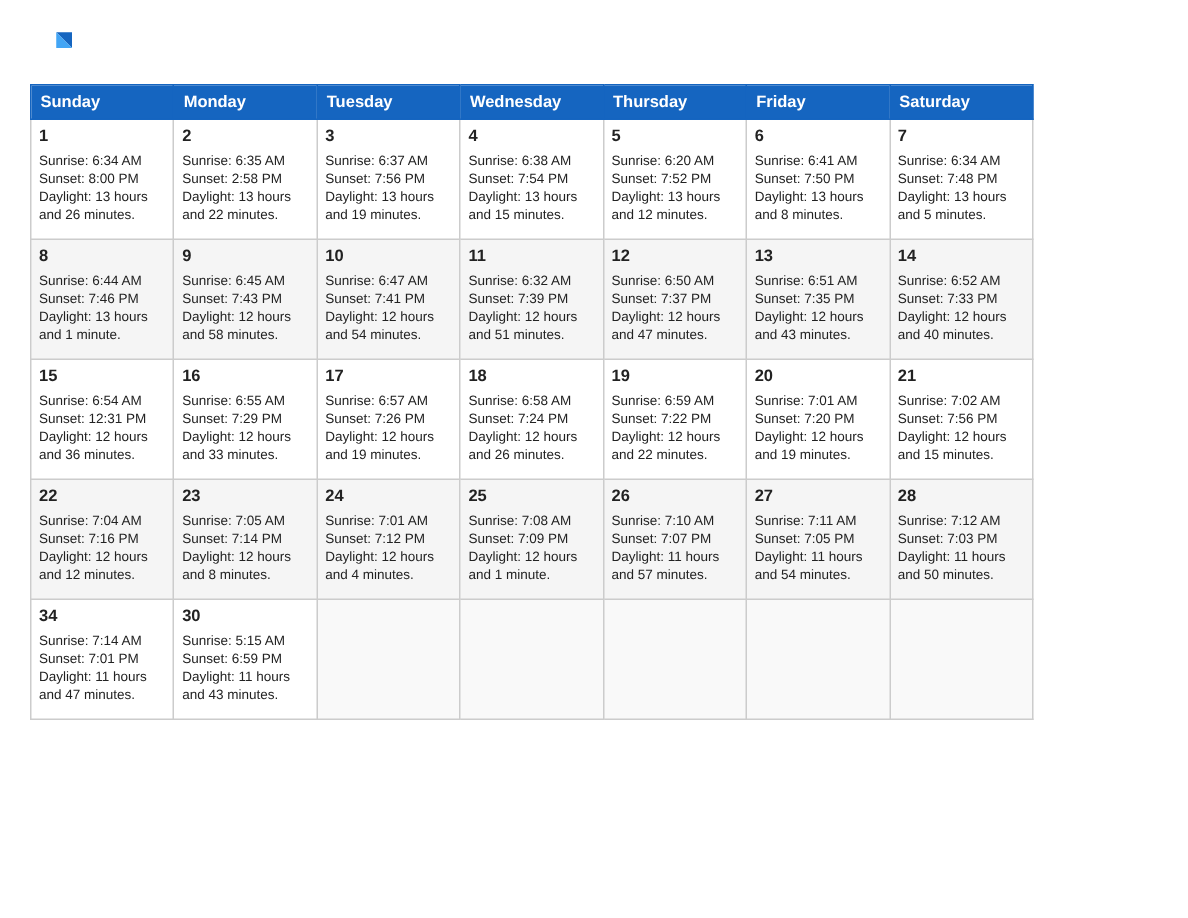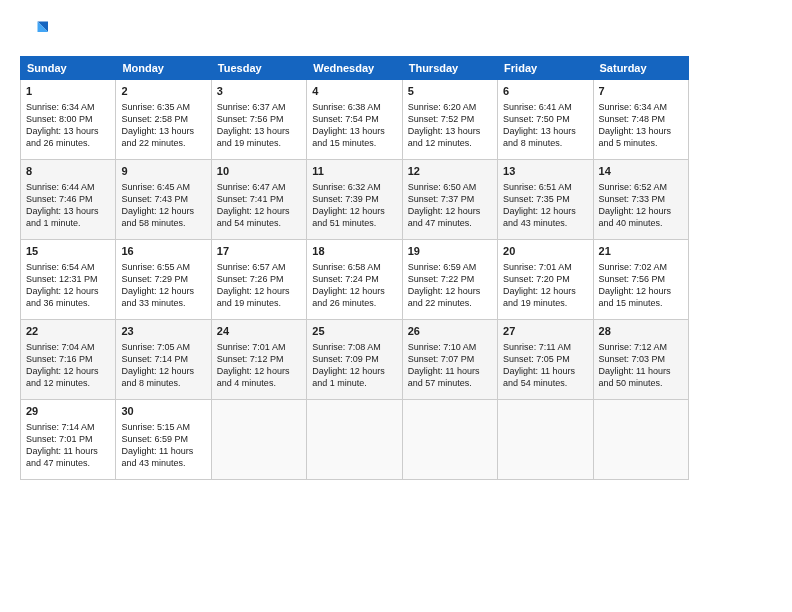--- a/index.html
+++ b/index.html
@@ -318,21 +318,21 @@
           <td>
             <span class="day-number">28</span>
             <div>Sunrise: 7:12 AM</div>
             <div>Sunset: 7:03 PM</div>
             <div>Daylight: 11 hours</div>
             <div>and 50 minutes.</div>
           </td>
         </tr>
         <tr class="last-row">
           <td>
-            <span class="day-number">29</span>
+            <span class="day-number">34</span>
             <div>Sunrise: 7:14 AM</div>
             <div>Sunset: 7:01 PM</div>
             <div>Daylight: 11 hours</div>
             <div>and 47 minutes.</div>
           </td>
           <td>
             <span class="day-number">30</span>
             <div>Sunrise: 5:15 AM</div>
             <div>Sunset: 6:59 PM</div>
             <div>Daylight: 11 hours</div>

